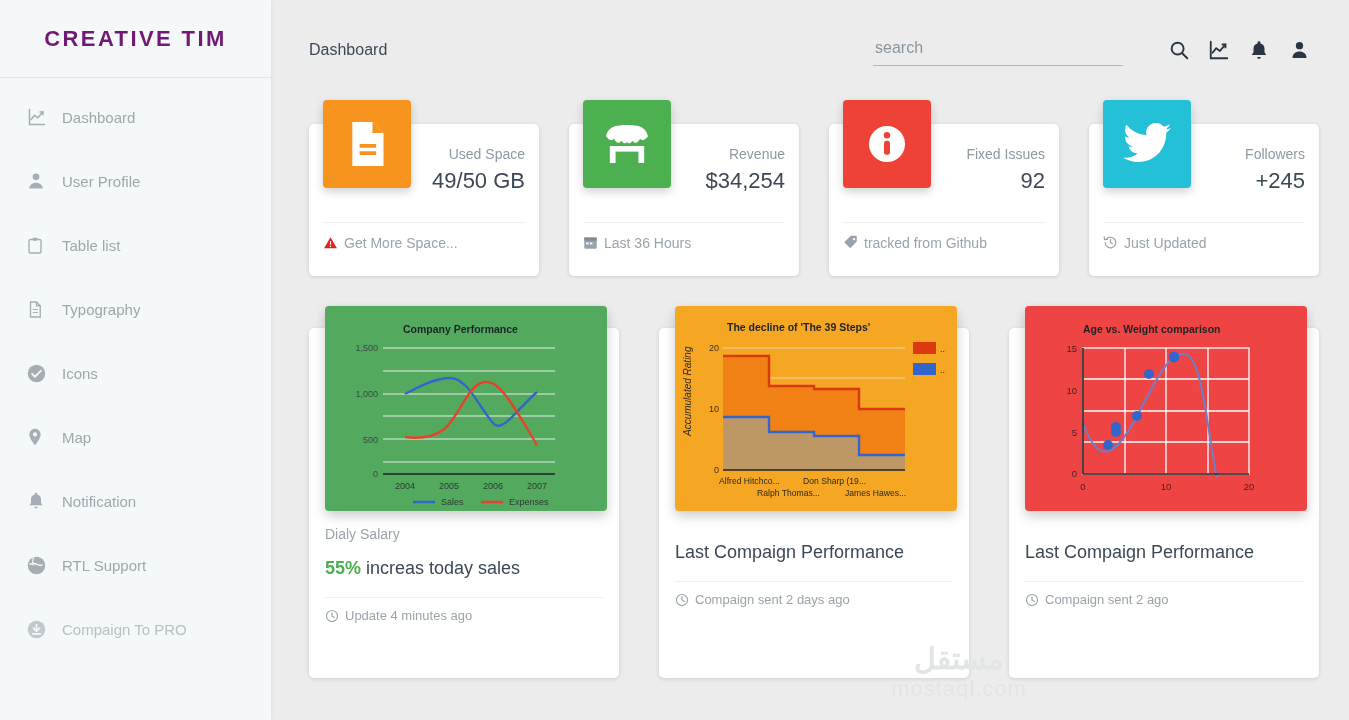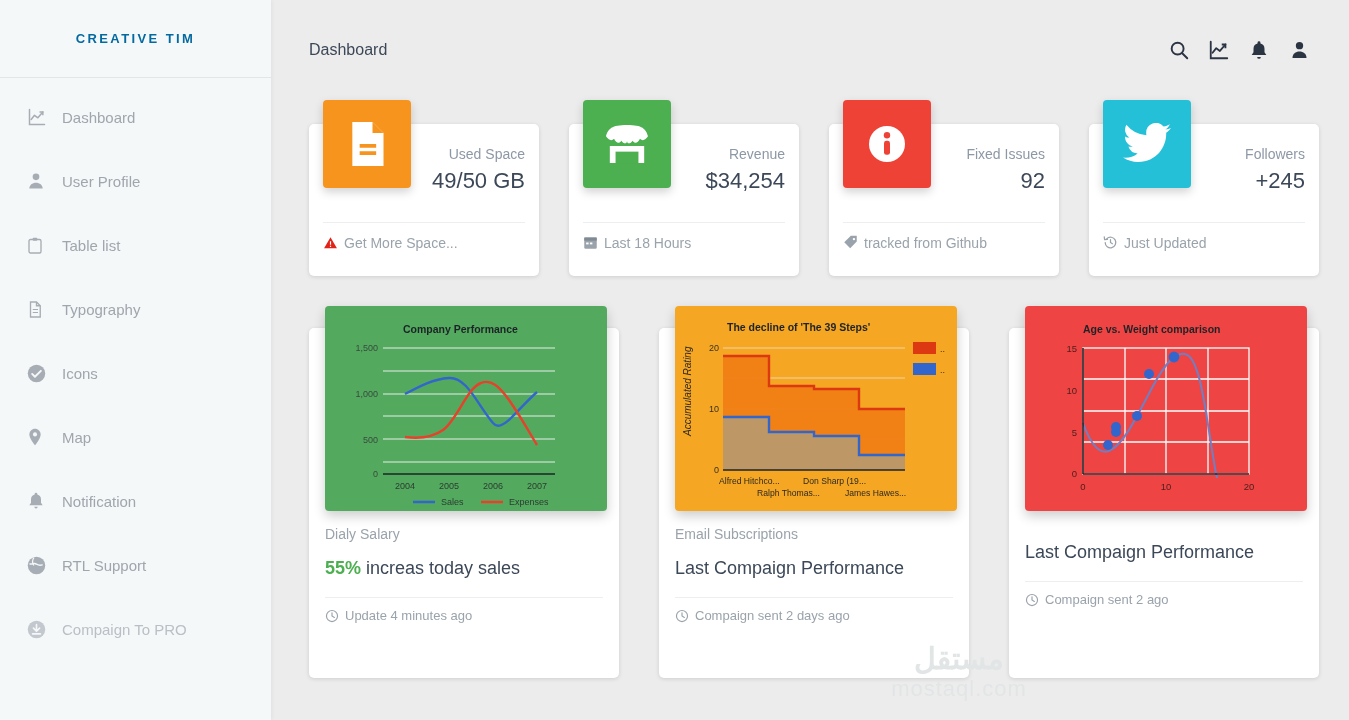--- a/index.html
+++ b/index.html
@@ -19,22 +19,22 @@
     position: relative;
     z-index: 5;
     box-shadow: 1px 0 4px rgba(0,0,0,0.05);
   }
   .brand {
     height: 78px;
     display: flex; align-items: center; justify-content: center;
     border-bottom: 1px solid #e2e6e8;
   }
   .brand-text {
-    font-size: 13px; font-weight: bold; letter-spacing: 2.4px;
-    color: #0369a1;
+    font-size: 22px; font-weight: bold; letter-spacing: 2.4px;
+    color: #701a75;
   }
   .nav { padding-top: 14px; }
   .nav-item {
     display: flex; align-items: center;
     height: 50px;
     padding-left: 26px;
     margin-bottom: 14px;
     color: #a0a6ad;
     font-size: 15px;
     cursor: pointer;
@@ -287,20 +287,23 @@
       </div>
 
     </nav>
   </aside>
 
   <section class="main">
 
     <header class="topbar">
       <div class="page-title">Dashboard</div>
       <div class="topbar-right">
+        <div class="search-wrap">
+          <input class="search-input" type="text" value="" placeholder="search" style="">
+        </div>
         <div class="icon-btn">
           <svg width="22" height="22" viewBox="0 0 24 24" fill="none" stroke="currentColor" stroke-width="2.1">
             <circle cx="10.5" cy="10.5" r="6.5"></circle>
             <path d="M15.5 15.5L21 21" stroke-linecap="round"></path>
           </svg>
         </div>
         <div class="icon-btn">
           <svg width="22" height="22" viewBox="0 0 24 24" fill="none" stroke="currentColor" stroke-width="2">
             <path d="M3 3v18h18" stroke-linecap="round"></path>
             <polyline points="5,15 9,10 13,13 19,6" stroke-linecap="round" stroke-linejoin="round"></polyline>
@@ -365,21 +368,21 @@
         </div>
         <div class="stat-footer">
           <span class="f-icon">
             <svg width="15" height="15" viewBox="0 0 24 24" fill="#9aa3ab">
               <rect x="2" y="4" width="20" height="18" rx="2"></rect>
               <rect x="2" y="4" width="20" height="5" fill="#7f8a93"></rect>
               <rect x="5" y="12" width="4" height="3" fill="#fff"></rect>
               <rect x="11" y="12" width="4" height="3" fill="#fff"></rect>
             </svg>
           </span>
-          <span>Last 18 Hours</span>
+          <span>Last 36 Hours</span>
         </div>
       </div>
 
       <div class="stat-card">
         <div class="stat-icon" style="background:#ef4237">
           <svg width="48" height="48" viewBox="0 0 24 24">
             <circle cx="12" cy="12" r="9" fill="#fff"></circle>
             <circle cx="12" cy="7.6" r="1.6" fill="#ef4237"></circle>
             <rect x="10.5" y="10.4" width="3" height="7" rx="1.2" fill="#ef4237"></rect>
           </svg>
@@ -520,21 +523,20 @@
               <text x="170" y="190">James Hawes...</text>
             </g>
 
             <rect x="238" y="36" width="23" height="12" fill="#dc3912"></rect>
             <text x="265" y="46" font-family="Liberation Sans, sans-serif" font-size="9" fill="#2e2a20">..</text>
             <rect x="238" y="57" width="23" height="12" fill="#3366cc"></rect>
             <text x="265" y="67" font-family="Liberation Sans, sans-serif" font-size="9" fill="#2e2a20">..</text>
           </svg>
         </div>
         <div class="chart-body">
-          <div class="chart-subtitle">Email Subscriptions</div>
           <div class="chart-title">
             <span>Last Compaign Performance</span>
           </div>
           <div class="chart-footer">
             <span class="f-icon">
               <svg width="14" height="14" viewBox="0 0 24 24" fill="none" stroke="#9aa3ab" stroke-width="2">
                 <circle cx="12" cy="12" r="9.5"></circle>
                   <path d="M12 6.5V12l4 2.4" stroke-linecap="round"></path>
               </svg>
             </span>

